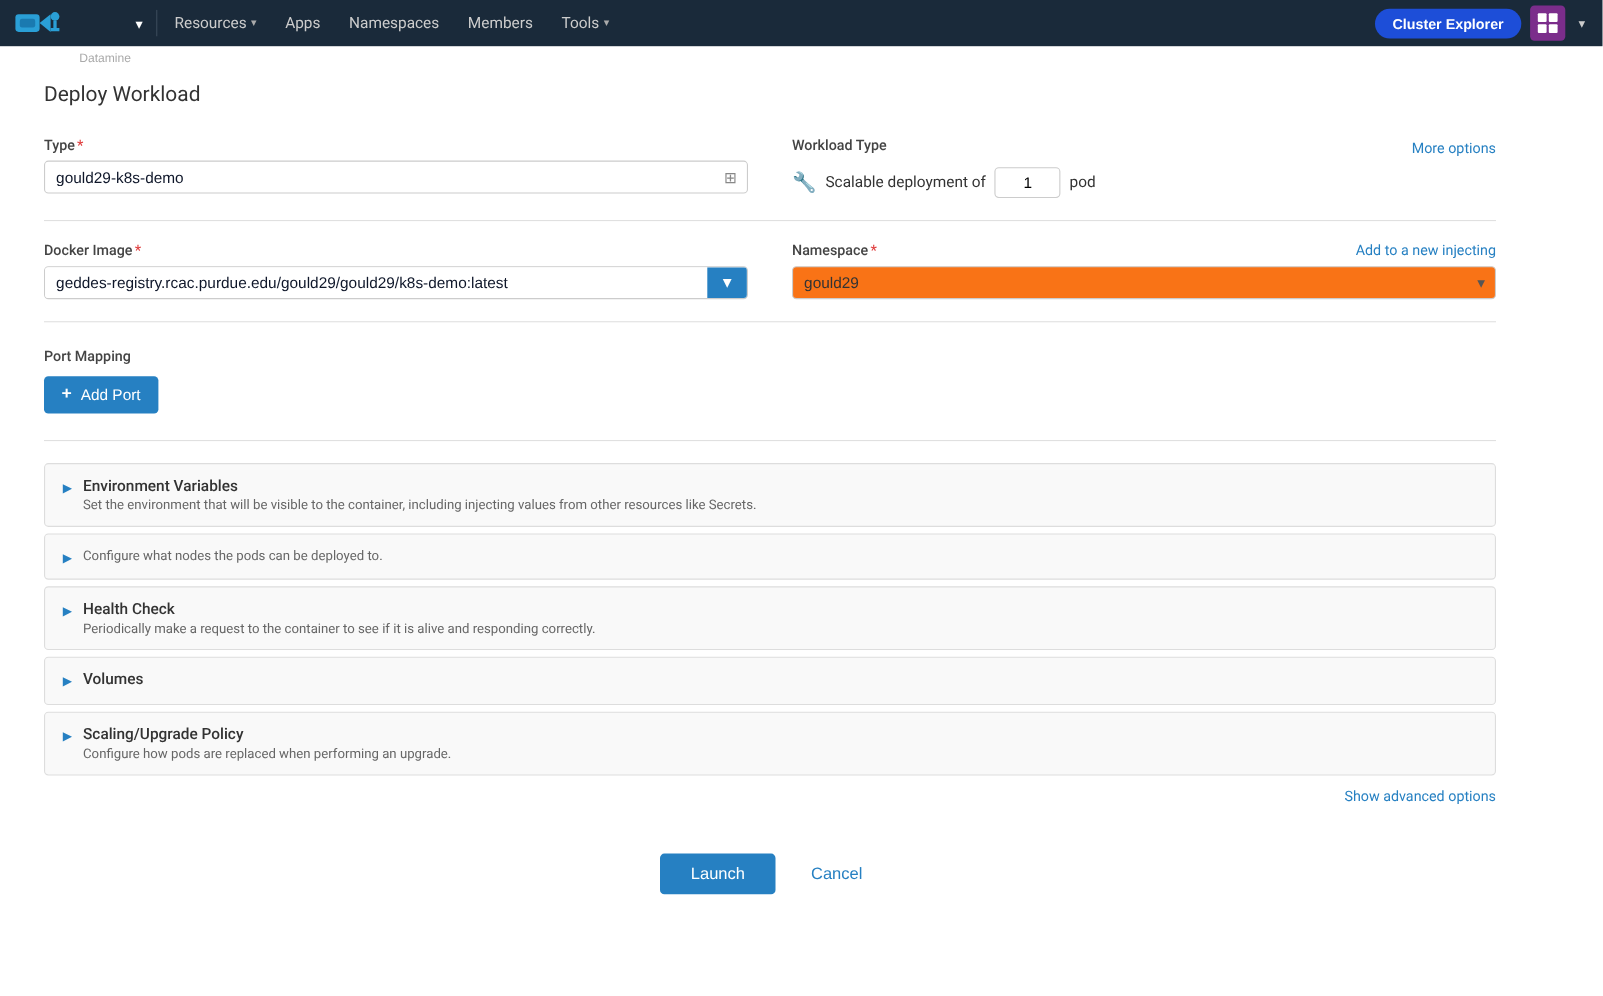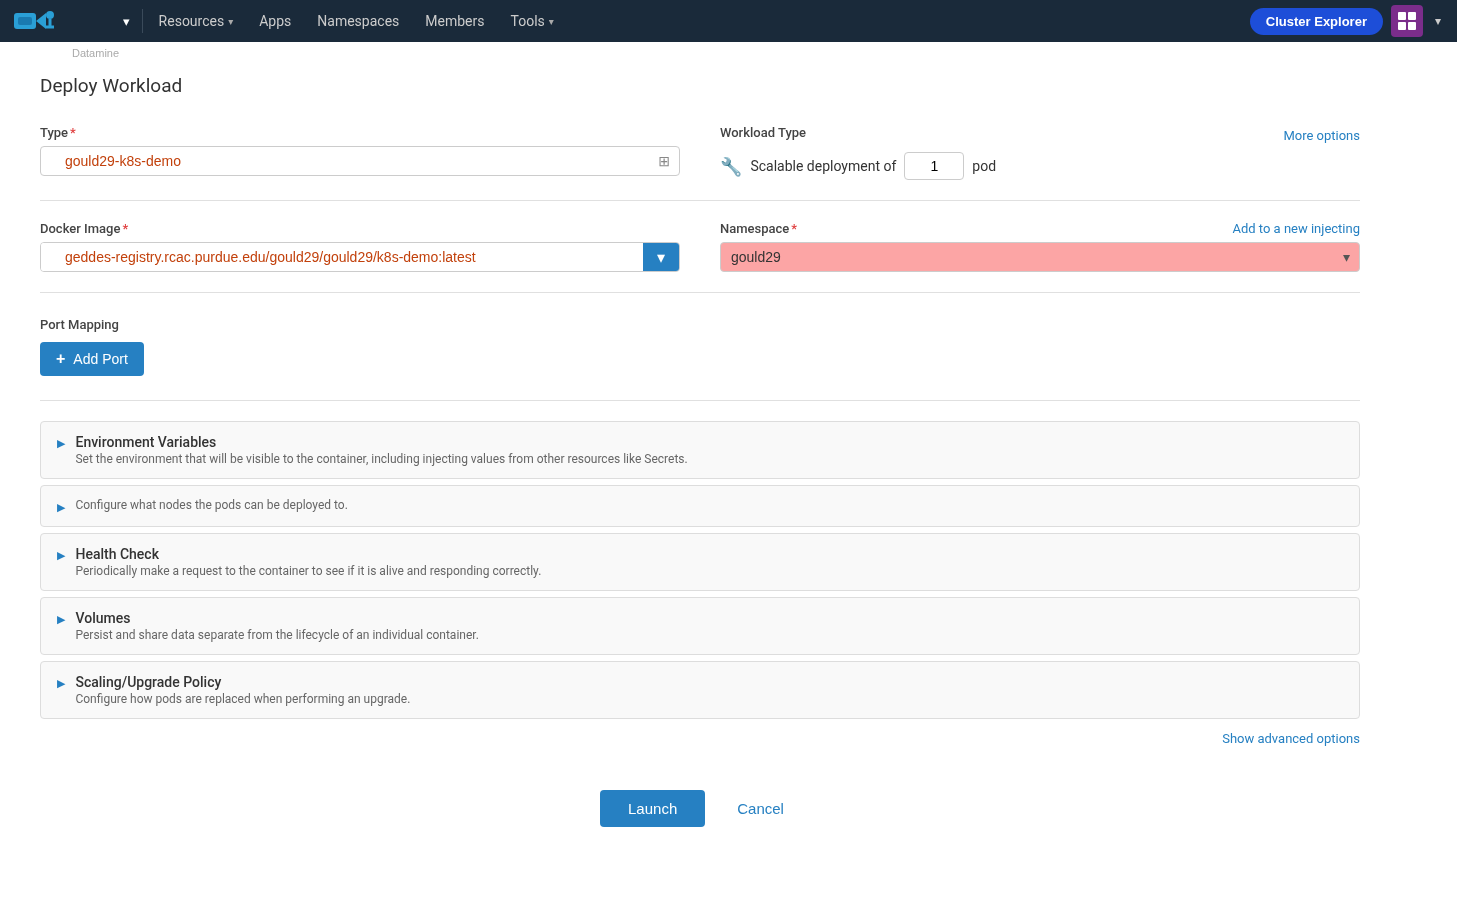--- a/index.html
+++ b/index.html
@@ -113,23 +113,23 @@
       color: #444;
       display: flex;
       align-items: center;
       gap: 2px;
     }
     .required-star { color: #e04040; font-size: 13px; }
 
     .form-input {
       border: 1px solid #ccc;
       border-radius: 4px;
-      padding: 6px 24px;
-      font-size: 14px;
-      color: #c2410c;
+      padding: 6px 10px;
+      font-size: 14px;
+      color: #0f172a;
       background: #fff;
       width: 100%;
       outline: none;
     }
 
     .input-with-icon {
       position: relative;
       display: flex;
       align-items: center;
     }
@@ -203,21 +203,21 @@
       position: relative;
       width: 100%;
     }
     .namespace-select {
       width: 100%;
       border: 1px solid #ccc;
       border-radius: 4px;
       padding: 6px 36px 6px 10px;
       font-size: 14px;
       color: #333;
-      background: #fca5a5;
+      background: #f97316;
       appearance: none;
       cursor: pointer;
       outline: none;
     }
     .namespace-chevron {
       position: absolute;
       right: 10px;
       top: 50%;
       transform: translateY(-50%);
       color: #555;
@@ -486,21 +486,20 @@
           <div class="collapsible-desc">Periodically make a request to the container to see if it is alive and responding correctly.</div>
         </div>
       </div>
     </div>
 
     <div class="collapsible-section">
       <div class="collapsible-header">
         <span class="collapsible-toggle">▶</span>
         <div class="collapsible-content">
           <div class="collapsible-title">Volumes</div>
-          <div class="collapsible-desc">Persist and share data separate from the lifecycle of an individual container.</div>
         </div>
       </div>
     </div>
 
     <div class="collapsible-section">
       <div class="collapsible-header">
         <span class="collapsible-toggle">▶</span>
         <div class="collapsible-content">
           <div class="collapsible-title">Scaling/Upgrade Policy</div>
           <div class="collapsible-desc">Configure how pods are replaced when performing an upgrade.</div>

